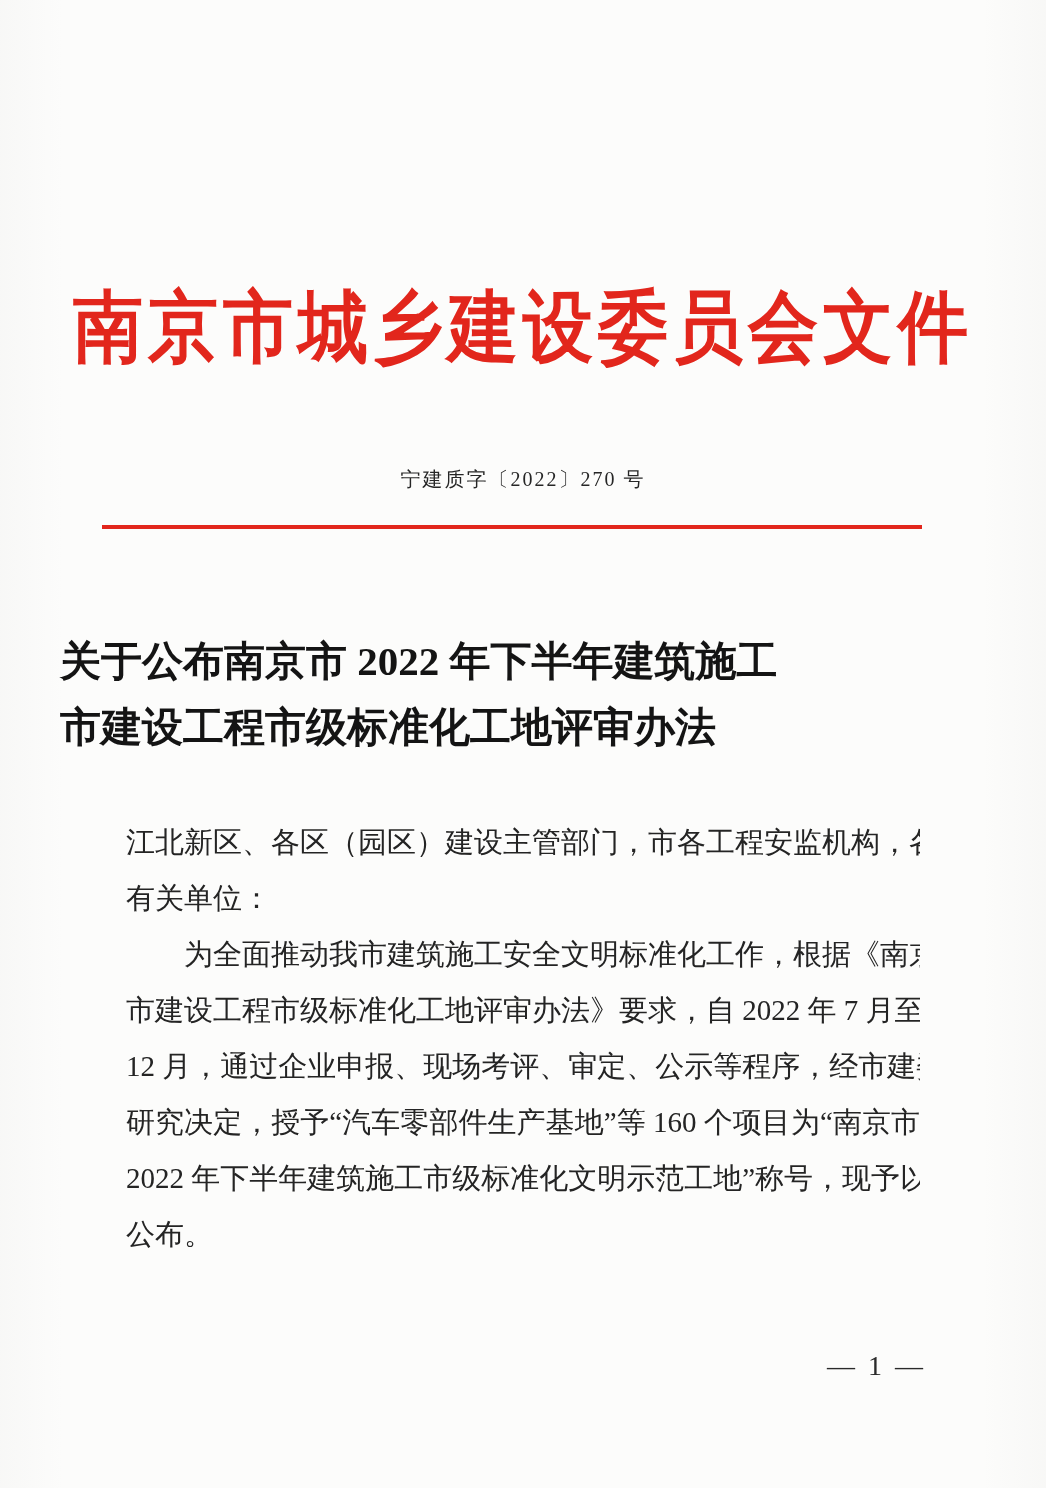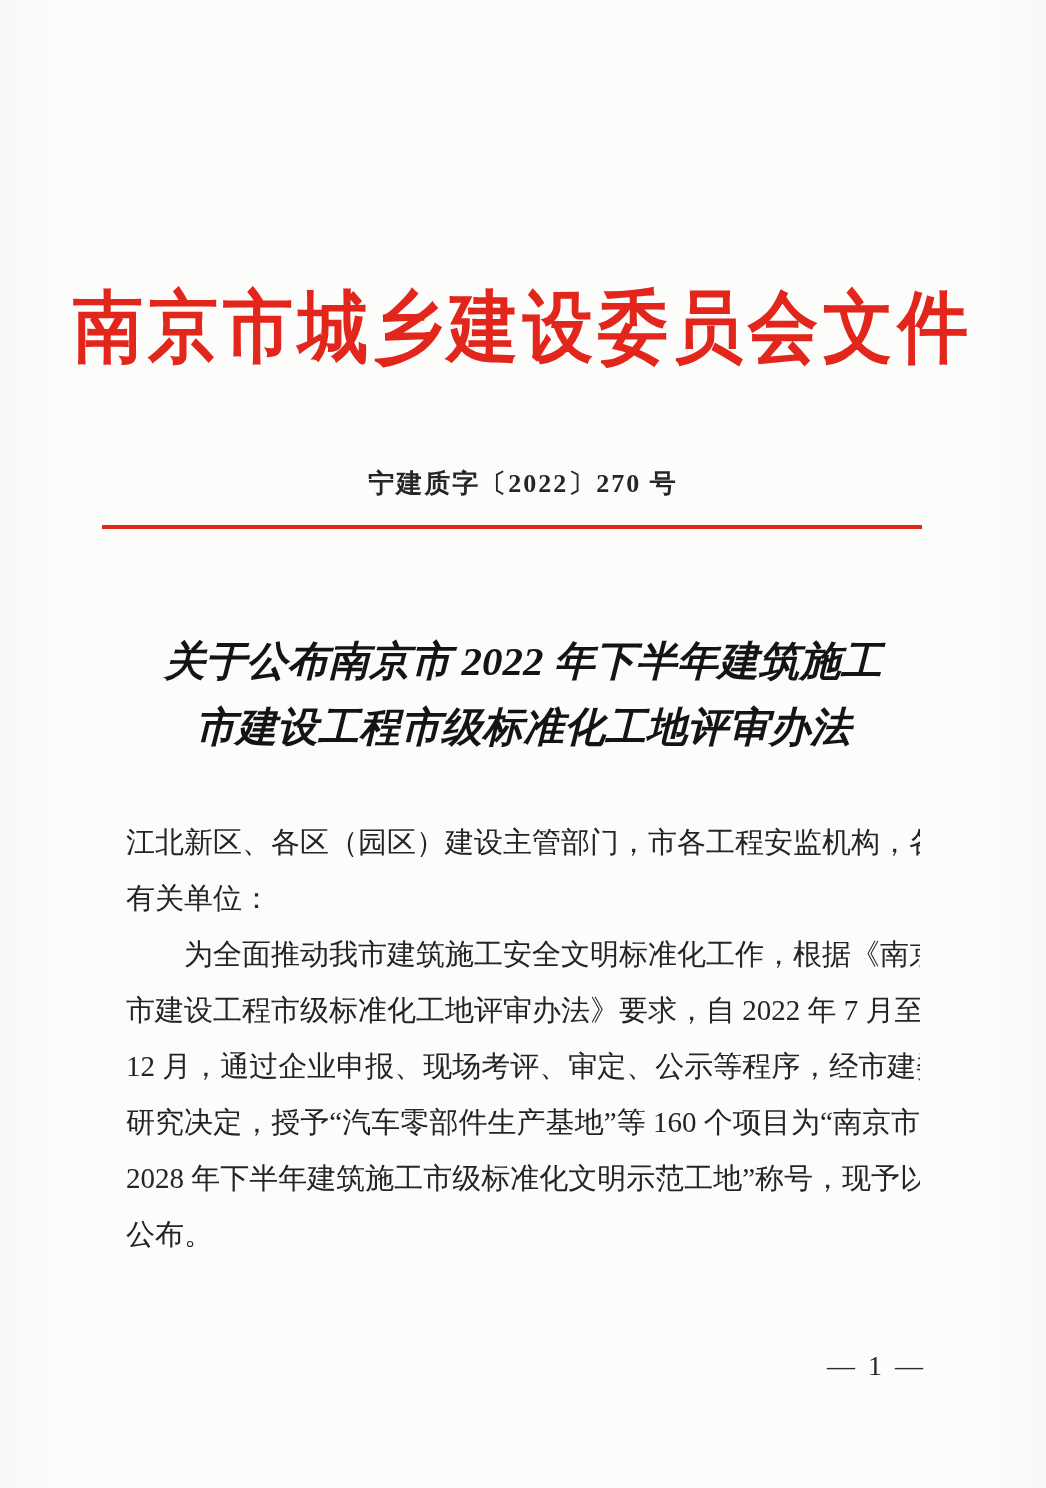--- a/index.html
+++ b/index.html
@@ -35,50 +35,48 @@
     transform-origin: center top;
   }
 
   
   .doc-number {
     position: absolute;
     top: 466px;
     left: 0;
     width: 100%;
     text-align: center;
-    font-size: 26px;
+    font-size: 20px;
     letter-spacing: 2px;
     color: #262626;
     white-space: nowrap;
-    font-weight: bold;
   }
 
   
   .red-rule {
     position: absolute;
     top: 525px;
     left: 102px;
     width: 820px;
     height: 4px;
     background: var(--accent-red, #e2261c);
   }
 
   
   .notice-title {
     position: absolute;
     top: 628px;
     left: 60px;
     width: 926px;
-    text-align: center;
+    text-align: left;
     font-size: 41px;
     font-weight: bold;
     color: #141414;
     line-height: 66px;
     white-space: nowrap;
-    font-style: italic;
   }
 
   
   .body-block {
     position: absolute;
     top: 814px;
     left: 126px;
     width: 794px;
     font-size: 29px;
     color: #242424;
@@ -132,21 +130,21 @@
     <div>市建设工程市级标准化工地评审办法</div>
   </div>
 
   <div class="body-block">
     <div class="body-line">江北新区、各区（园区）建设主管部门，市各工程安监机构，各</div>
     <div class="body-line no-stretch">有关单位：</div>
     <div class="body-line indent">为全面推动我市建筑施工安全文明标准化工作，根据《南京</div>
     <div class="body-line">市建设工程市级标准化工地评审办法》要求，自 2022 年 7 月至</div>
     <div class="body-line">12 月，通过企业申报、现场考评、审定、公示等程序，经市建委</div>
     <div class="body-line">研究决定，授予“汽车零部件生产基地”等 160 个项目为“南京市</div>
-    <div class="body-line">2028 年下半年建筑施工市级标准化文明示范工地”称号，现予以</div>
+    <div class="body-line">2022 年下半年建筑施工市级标准化文明示范工地”称号，现予以</div>
     <div class="body-line no-stretch">公布。</div>
   </div>
 
   <div class="page-number">
     <span>— 1 —</span>
   </div>
 
 </div>
 
 </body></html>

